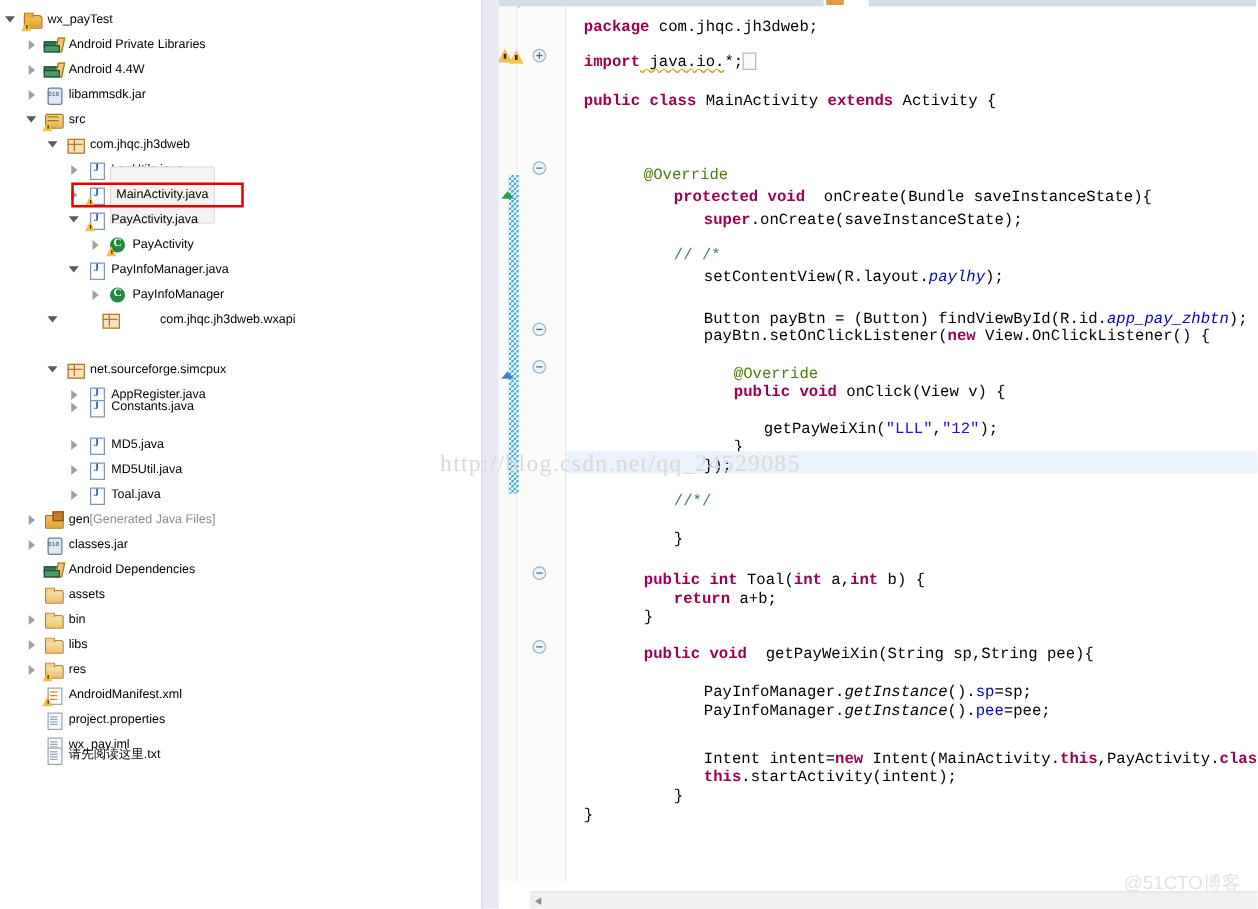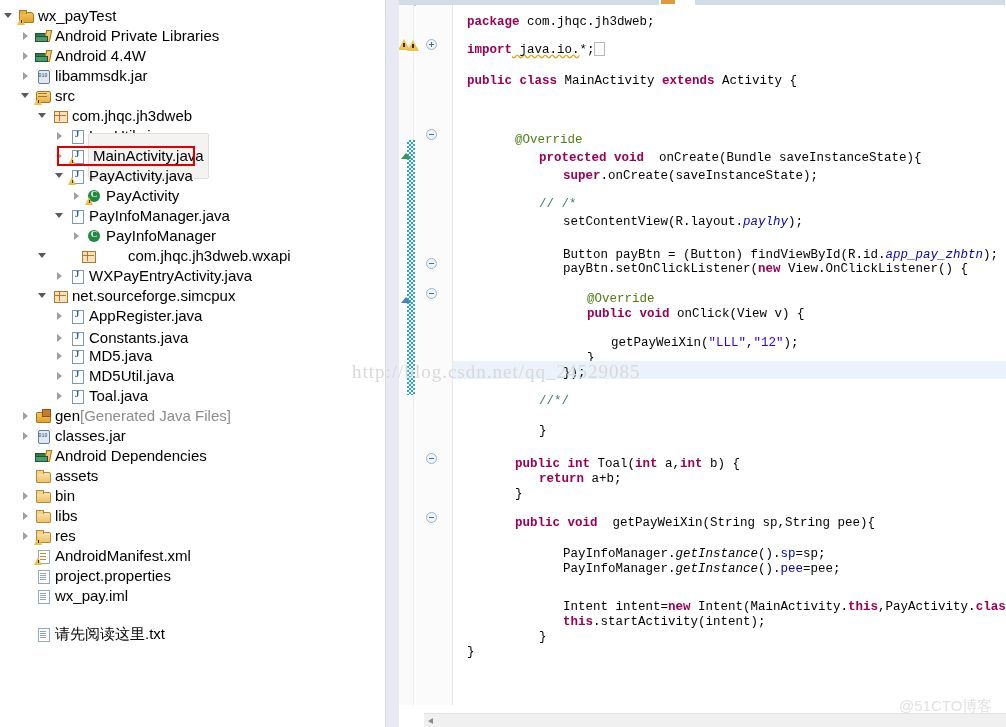--- a/index.html
+++ b/index.html
@@ -17,21 +17,21 @@
   #explorer{
     position:absolute;left:0;top:0;width:385px;height:727px;
     background:#ffffff;
     overflow:hidden;
   }
   .tree-row{
     position:relative;
     height:20px;
     display:flex;align-items:center;
     white-space:nowrap;
-    font-size:15px;
+    font-size:10px;
     color:#000;
   }
   .tree-row .lbl{line-height:20px;}
   .arrow{
     width:11px;height:11px;margin-right:3px;flex:0 0 auto;
     position:relative;
   }
   .arrow.collapsed::before{
     content:"";position:absolute;left:2px;top:1px;
     border-left:5px solid #a0a0a0;
@@ -257,38 +257,33 @@
         <span class="ic ic-class"></span>
         <span class="lbl">PayInfoManager</span>
       </div>
       <div class="tree-row" style="position: absolute; top: 246px; left: 38px; gap: 28px;">
         <span class="arrow expanded"></span>
         <span class="ic ic-pkg">
           <i class="v"></i>
         </span>
         <span class="lbl">com.jhqc.jh3dweb.wxapi</span>
       </div>
-      <div class="tree-row" style="position: absolute; top: 266px; left: 55px;">
-        <span class="arrow collapsed"></span>
-        <span class="ic ic-java"></span>
-        <span class="lbl">WXPayEntryActivity.java</span>
-      </div>
       <div class="tree-row" style="position: absolute; top: 286px; left: 38px;">
         <span class="arrow expanded"></span>
         <span class="ic ic-pkg">
           <i class="v"></i>
         </span>
         <span class="lbl">net.sourceforge.simcpux</span>
       </div>
       <div class="tree-row" style="position: absolute; top: 306px; left: 55px;">
         <span class="arrow collapsed"></span>
         <span class="ic ic-java"></span>
         <span class="lbl">AppRegister.java</span>
       </div>
-      <div class="tree-row" style="position: absolute; top: 328px; left: 55px;">
+      <div class="tree-row" style="position: absolute; top: 316px; left: 55px;">
         <span class="arrow collapsed"></span>
         <span class="ic ic-java"></span>
         <span class="lbl">Constants.java</span>
       </div>
       <div class="tree-row" style="position: absolute; top: 346px; left: 55px; text-align: right;">
         <span class="arrow collapsed"></span>
         <span class="ic ic-java"></span>
         <span class="lbl">MD5.java</span>
       </div>
       <div class="tree-row" style="position: absolute; top: 366px; left: 55px;">
@@ -351,21 +346,21 @@
       <div class="tree-row" style="position: absolute; top: 566px; left: 21px;">
         <span class="arrow none"></span>
         <span class="ic ic-file"></span>
         <span class="lbl">project.properties</span>
       </div>
       <div class="tree-row" style="position: absolute; top: 586px; left: 21px;">
         <span class="arrow none"></span>
         <span class="ic ic-file"></span>
         <span class="lbl">wx_pay.iml</span>
       </div>
-      <div class="tree-row" style="position: absolute; top: 624px; left: 21px;">
+      <div class="tree-row" style="position: absolute; top: 594px; left: 21px;">
         <span class="arrow none"></span>
         <span class="ic ic-file"></span>
         <span class="lbl">请先阅读这里.txt</span>
       </div>
     </div>
   <div id="redbox"></div>
 
   <div id="sash"></div>
 
   <div id="editor">

